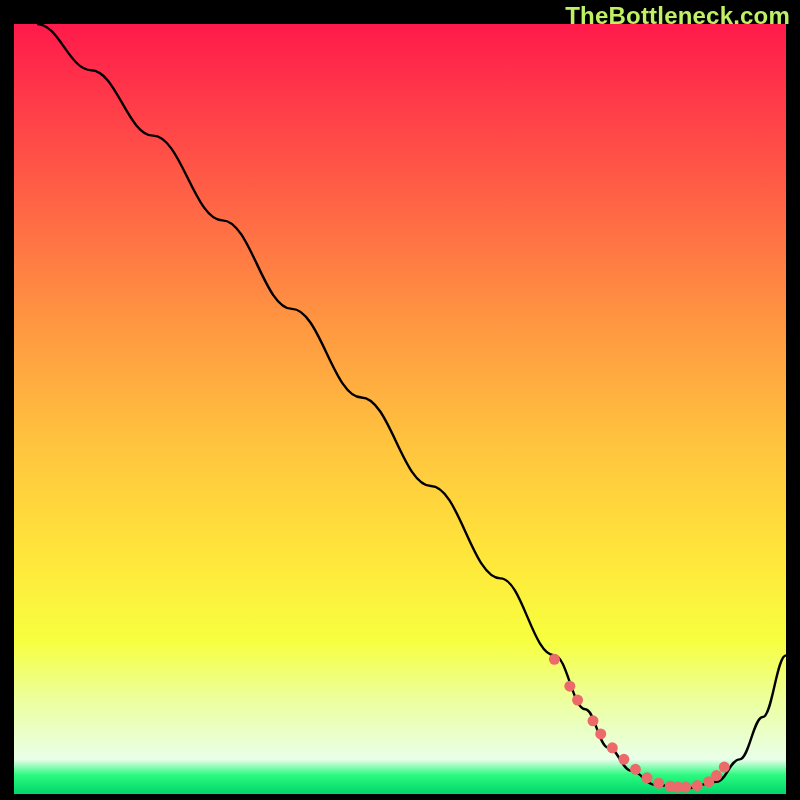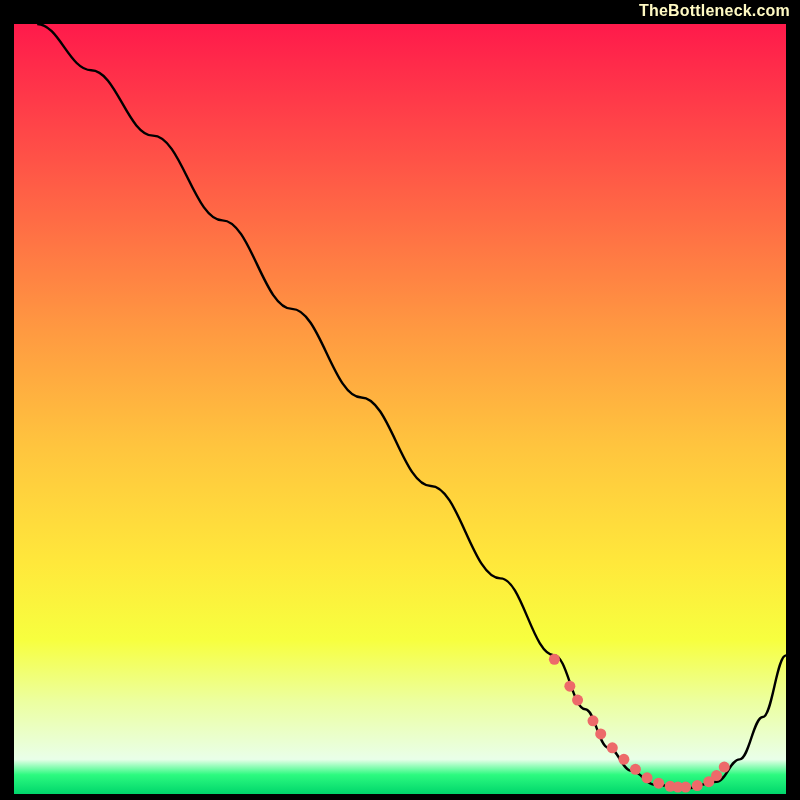--- a/index.html
+++ b/index.html
@@ -23,22 +23,22 @@
     position: absolute;
     left: 0;
     top: 0;
     width: 772px;
     height: 770px;
   }
   .watermark {
     position: absolute;
     top: 2px;
     right: 10px;
-    color: #fef9c3;
-    font-size: 16px;
+    color: #bef264;
+    font-size: 24px;
     font-weight: 600;
     letter-spacing: 0.2px;
     user-select: none;
     text-align: center;
   }
 </style>
 </head>
 <body>
 
 <div class="watermark">TheBottleneck.com</div>

